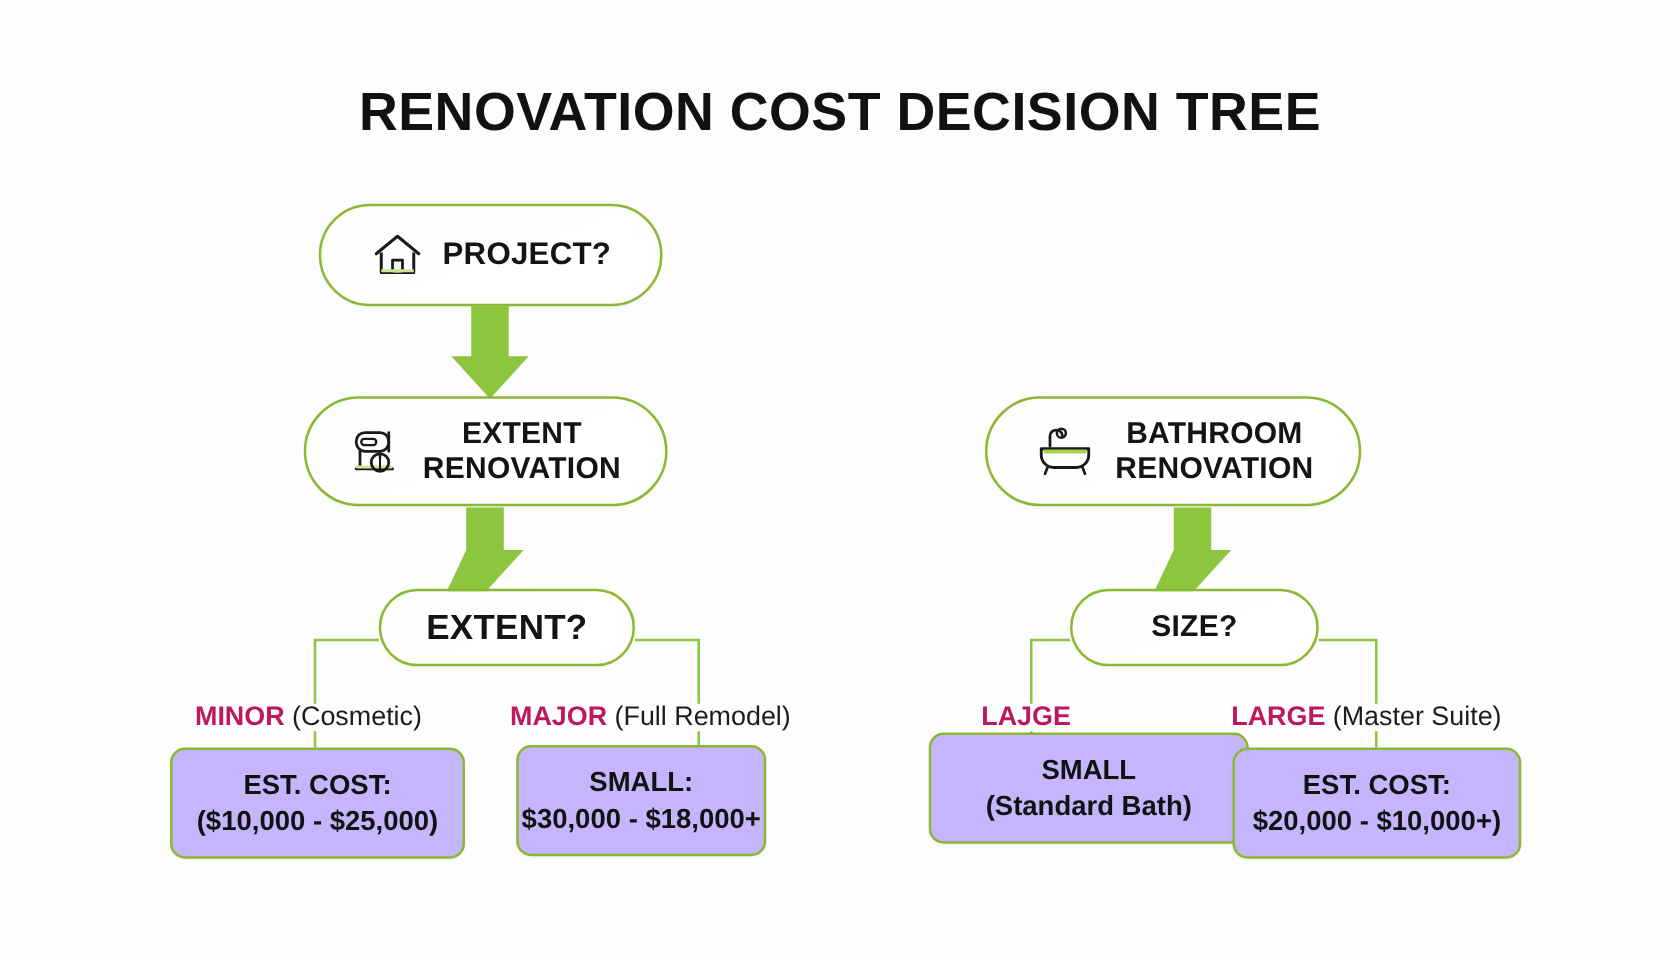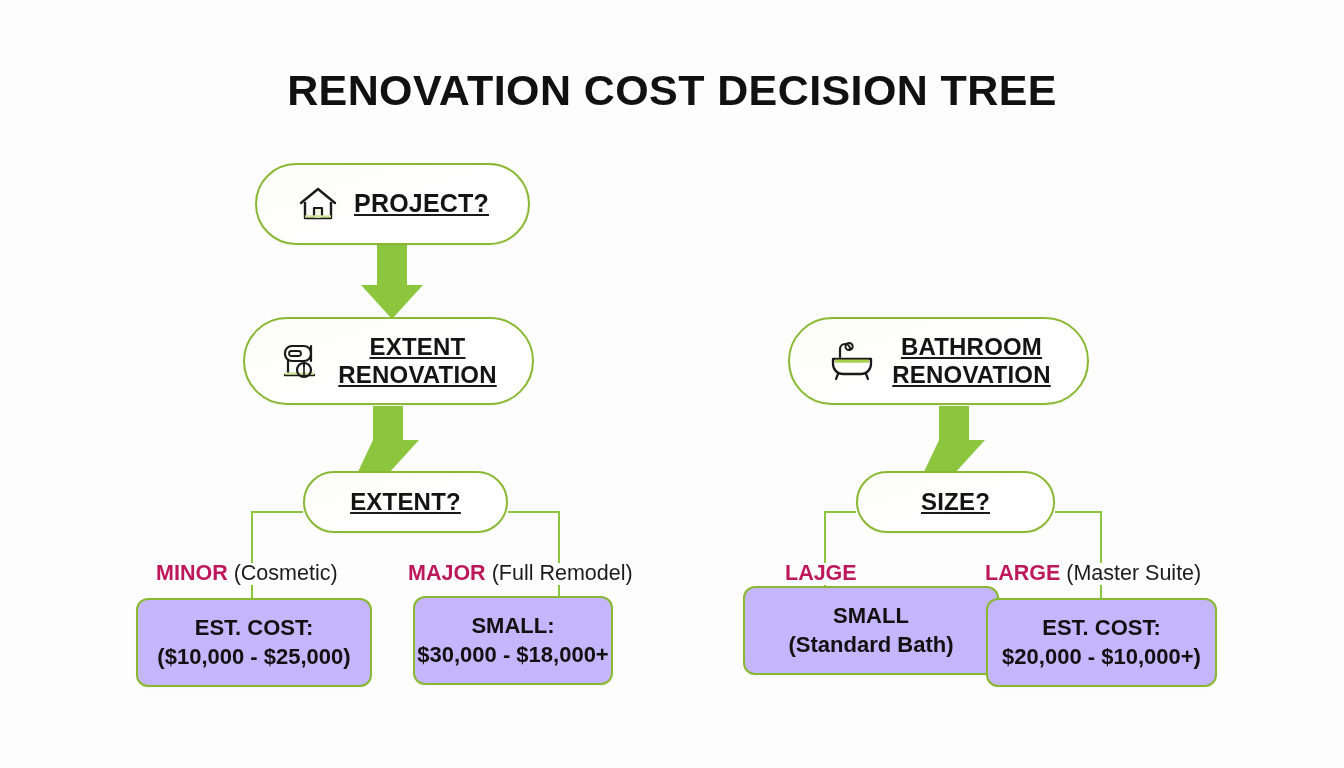--- a/index.html
+++ b/index.html
@@ -52,21 +52,20 @@
   .node {
     position: absolute;
     display: flex;
     align-items: center;
     justify-content: center;
     gap: 14px;
     border: 2.2px solid #8ab832;
     border-radius: 999px;
     background: linear-gradient(160deg, #fcfdfa 0%, #ffffff 58%, #ffffff 100%);
     box-shadow: 0 1px 2px rgba(120,150,70,0.10);
-    text-decoration: underline;
   }
 
   .node .label {
     font-weight: 700;
     color: #141414;
     text-align: center;
     line-height: 1.18;
     letter-spacing: 0.2px;
   }
 
@@ -80,21 +79,21 @@
   #node-project      { left: 255px; top: 163px; width: 275px; height: 82px; }
   #node-project .label { font-size: 25px; }
 
   #node-kitchen      { left: 243px; top: 317px; width: 291px; height: 88px; }
   #node-kitchen .label { font-size: 24px; }
 
   #node-bathroom     { left: 788px; top: 317px; width: 301px; height: 88px; }
   #node-bathroom .label { font-size: 24px; }
 
   #node-extent       { left: 303px; top: 471px; width: 205px; height: 62px; }
-  #node-extent .label { font-size: 24px; }
+  #node-extent .label { font-size: 28px; }
 
   #node-size         { left: 856px; top: 471px; width: 199px; height: 62px; }
   #node-size .label  { font-size: 24px; }
 
   
   .branch-label {
     position: absolute;
     font-size: 21.5px;
     white-space: nowrap;
     line-height: 1;

